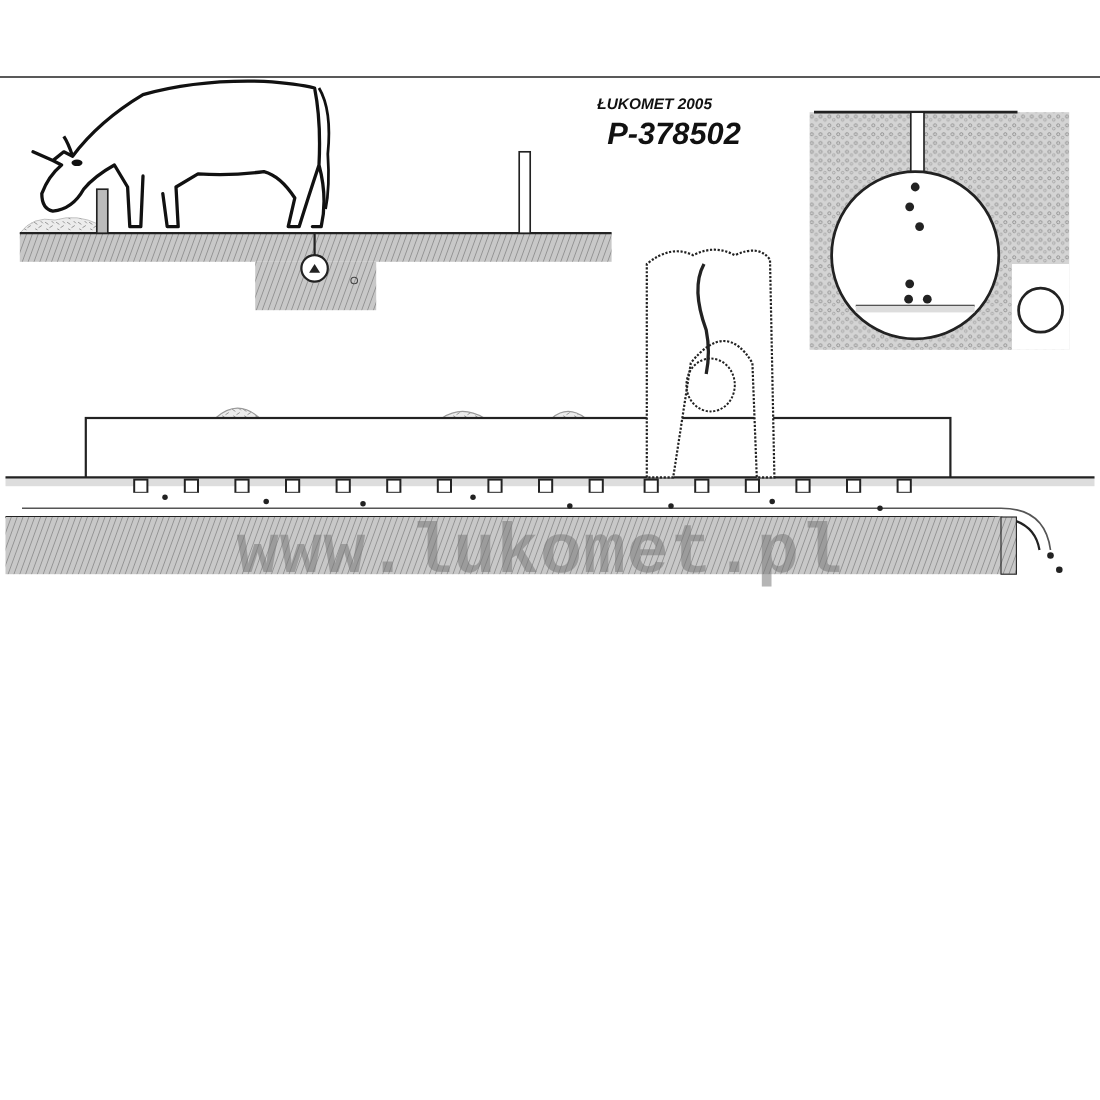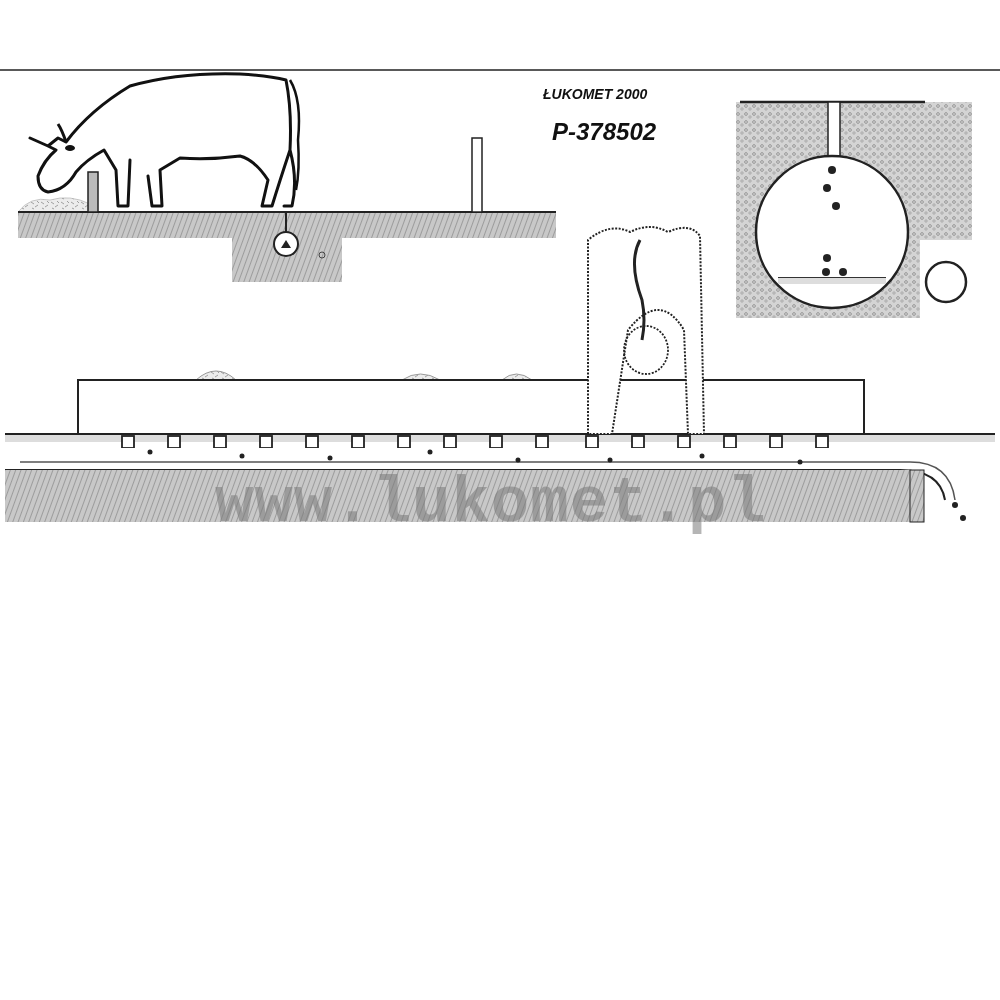--- a/index.html
+++ b/index.html
@@ -1,20 +1,20 @@
 <!DOCTYPE html>
 <html><head>
 <meta charset="utf-8">
 <style>
   html, body { margin: 0; padding: 0; background: #ffffff; }
   body { width: 1000px; height: 1000px; position: relative; overflow: hidden; font-family: "Liberation Sans", sans-serif; }
   svg { position: absolute; left: 0; top: 0; }
   .caption { position: absolute; font-family: "Liberation Sans", sans-serif; font-weight: bold; font-style: italic; color: #111; }
   #brand { left: 543px; top: 86px; font-size: 14px; }
-  #patent { left: 552px; top: 106px; font-size: 24px; margin-top: 12px; }
+  #patent { left: 552px; top: 106px; font-size: 28px; }
   #watermark { position: absolute; left: 215px; top: 468px; font-size: 64px; font-weight: bold; color: rgba(120,120,120,0.55); letter-spacing: 1px; font-family: Liberation Mono, monospace; }
 </style>
 </head>
 <body>
 
 
 
 <svg width="1000" height="1000" viewBox="0 0 1000 1000">
   <defs>
     <pattern id="gravel" width="8" height="8" patternUnits="userSpaceOnUse">
@@ -178,18 +178,18 @@
     <path d="M10 760 Q20 770 40 766" fill="none" stroke="#222" stroke-width="1.5">
     
     <g fill="none" stroke="#333" stroke-width="1.5">
       <path d="M1000 660 Q920 680 920 760 Q920 840 1000 860">
       <path d="M1000 672 Q932 690 932 760 Q932 830 1000 848" stroke-dasharray="8 4">
       <path d="M1000 748 Q972 752 962 772 Q972 792 1000 796">
     </path></path></path></g>
   </path></path></ellipse></path></path></path></path></path></rect></path></path></rect></line></line></line></path></line></line></line></line></line></path></g>
 
 
-<div class="caption" id="brand">ŁUKOMET 2000</div>
+<div class="caption" id="brand">ŁUKOMET 2005</div>
 <div class="caption" id="patent">P-378502</div>
 <div id="watermark">www.lukomet.pl</div>
 
 
 
 
 </body></html>

